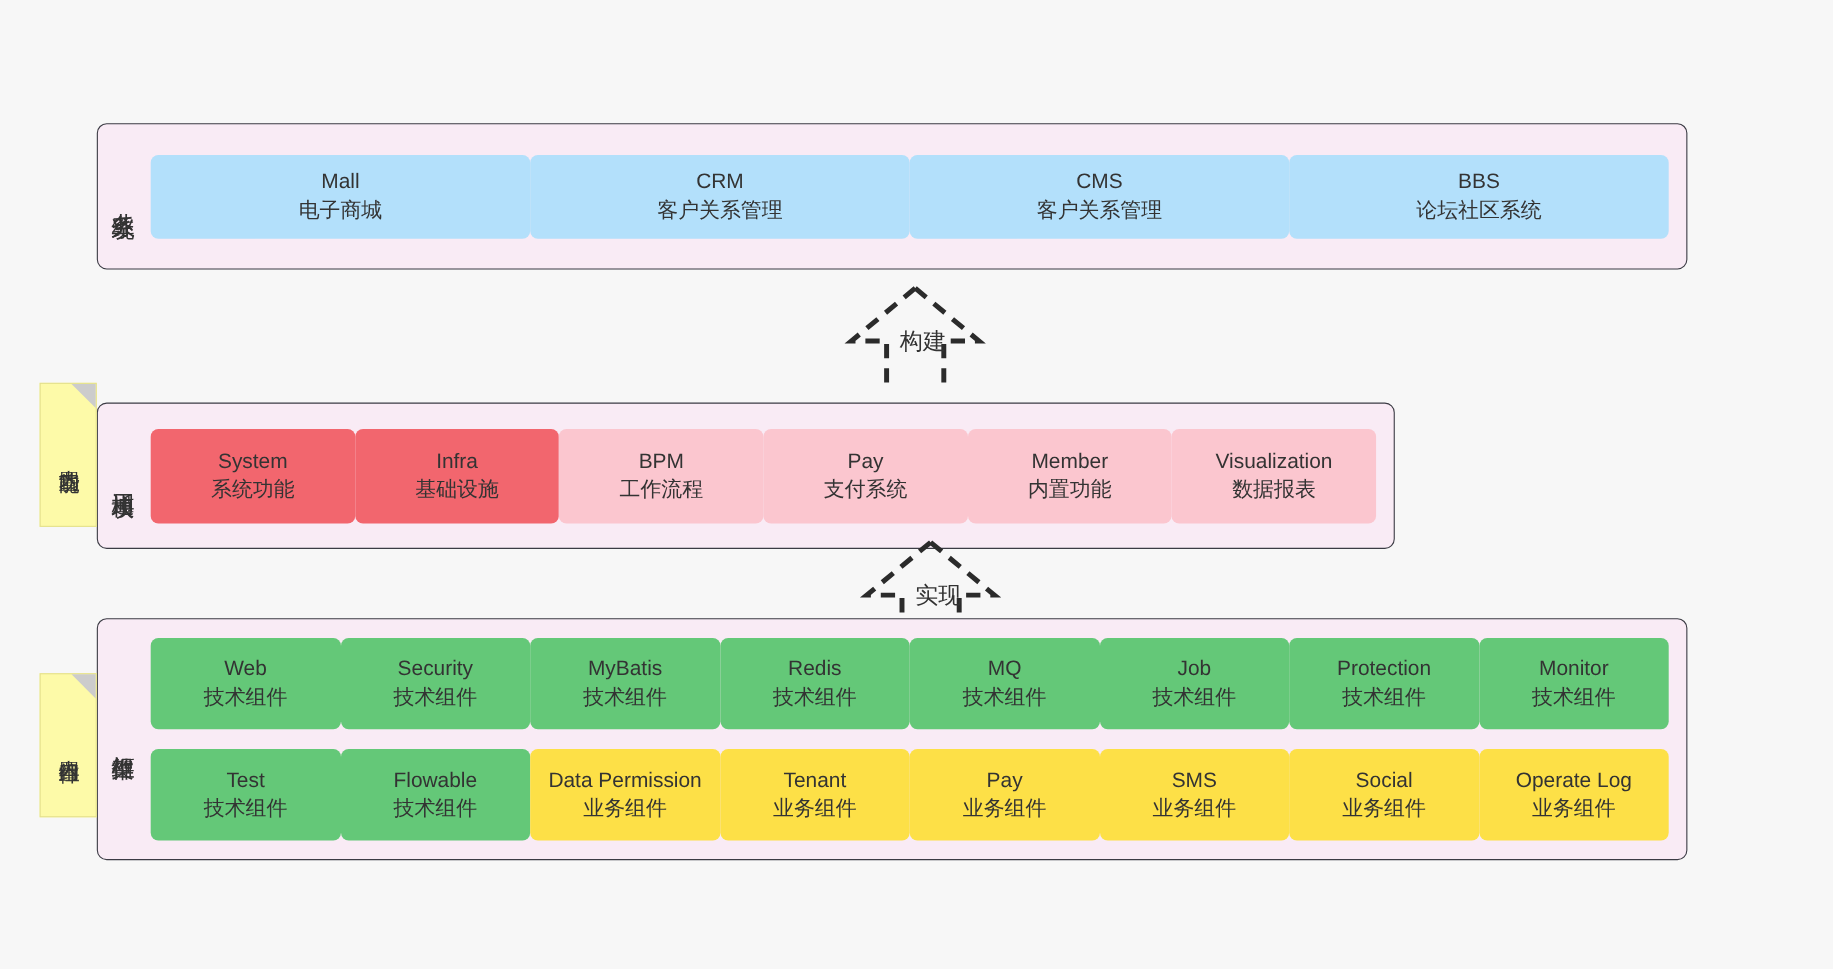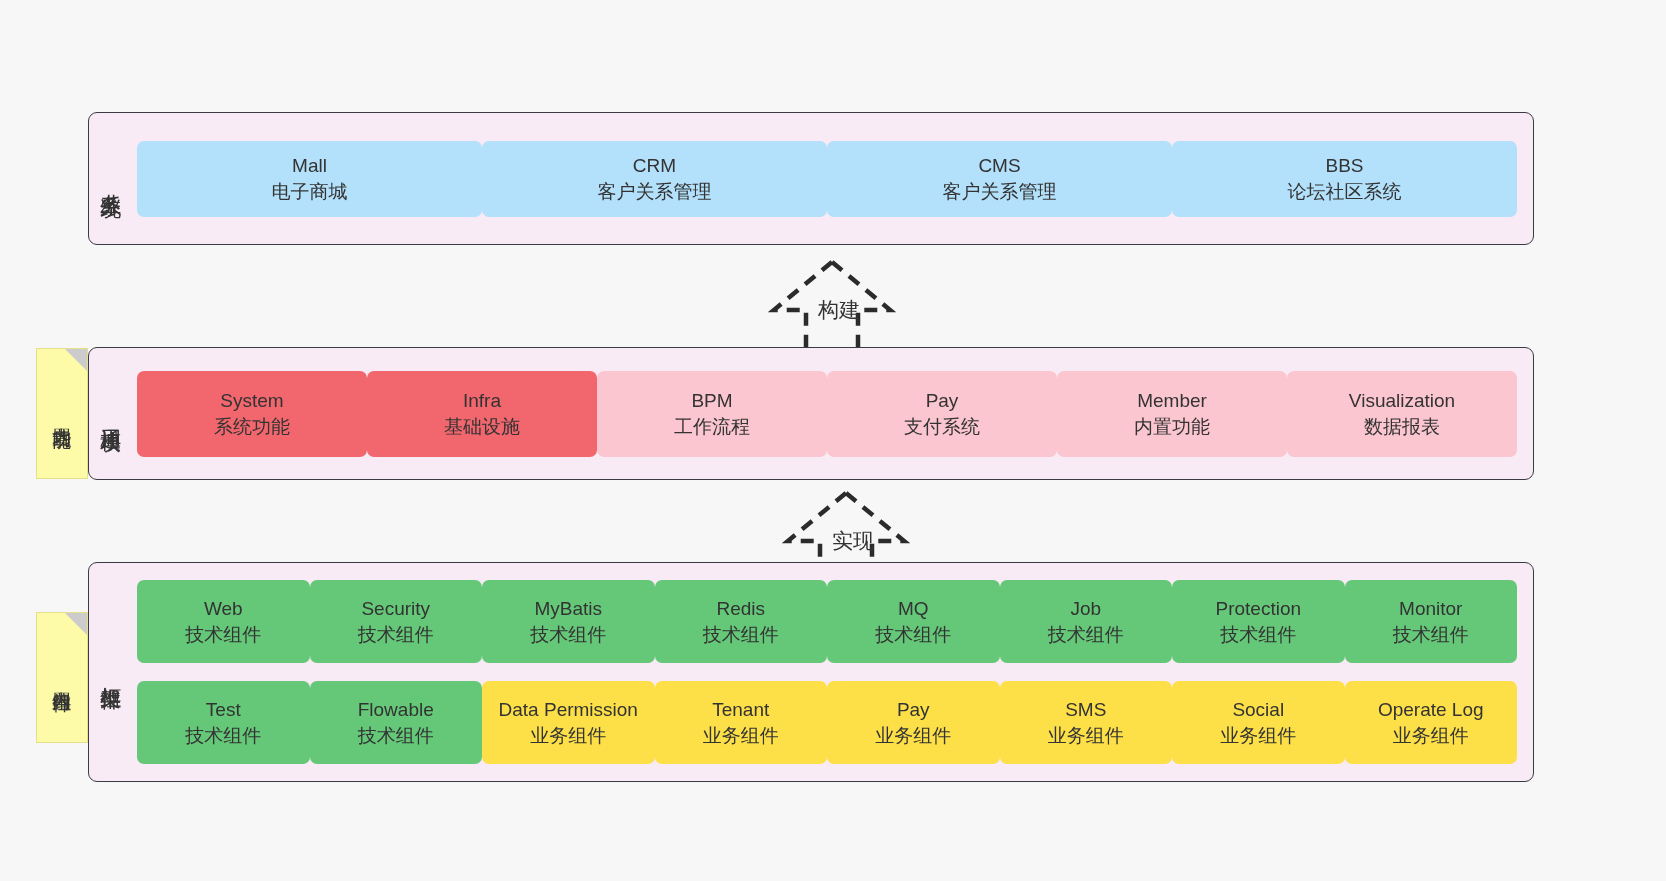--- a/index.html
+++ b/index.html
@@ -66,21 +66,21 @@
   .cell .t1{display:block;}
   .cell .t2{display:block;}
 
   
   #layer-business{left:88px;top:112px;width:1446px;height:133px;}
   #layer-business .layer-body{padding-top:0;padding-bottom:0;}
   #layer-business .row{height:76px;}
   .c-blue{background:#b3e0fb;}
 
   
-  #layer-module{left:88px;top:347px;width:1446px;height:133px;}
+  #layer-module{left:88px;top:366px;width:1180px;height:133px;}
   #layer-module .layer-body{padding-top:0;padding-bottom:0;}
   #layer-module .row{height:86px;}
   .c-red{background:#f2666e;}
   .c-pink{background:#fbc6cf;}
 
   
   #layer-framework{left:88px;top:562px;width:1446px;height:220px;}
   #layer-framework .row{height:83px;}
   .c-green{background:#64c878;}
   .c-green-light{background:#fde047;}

